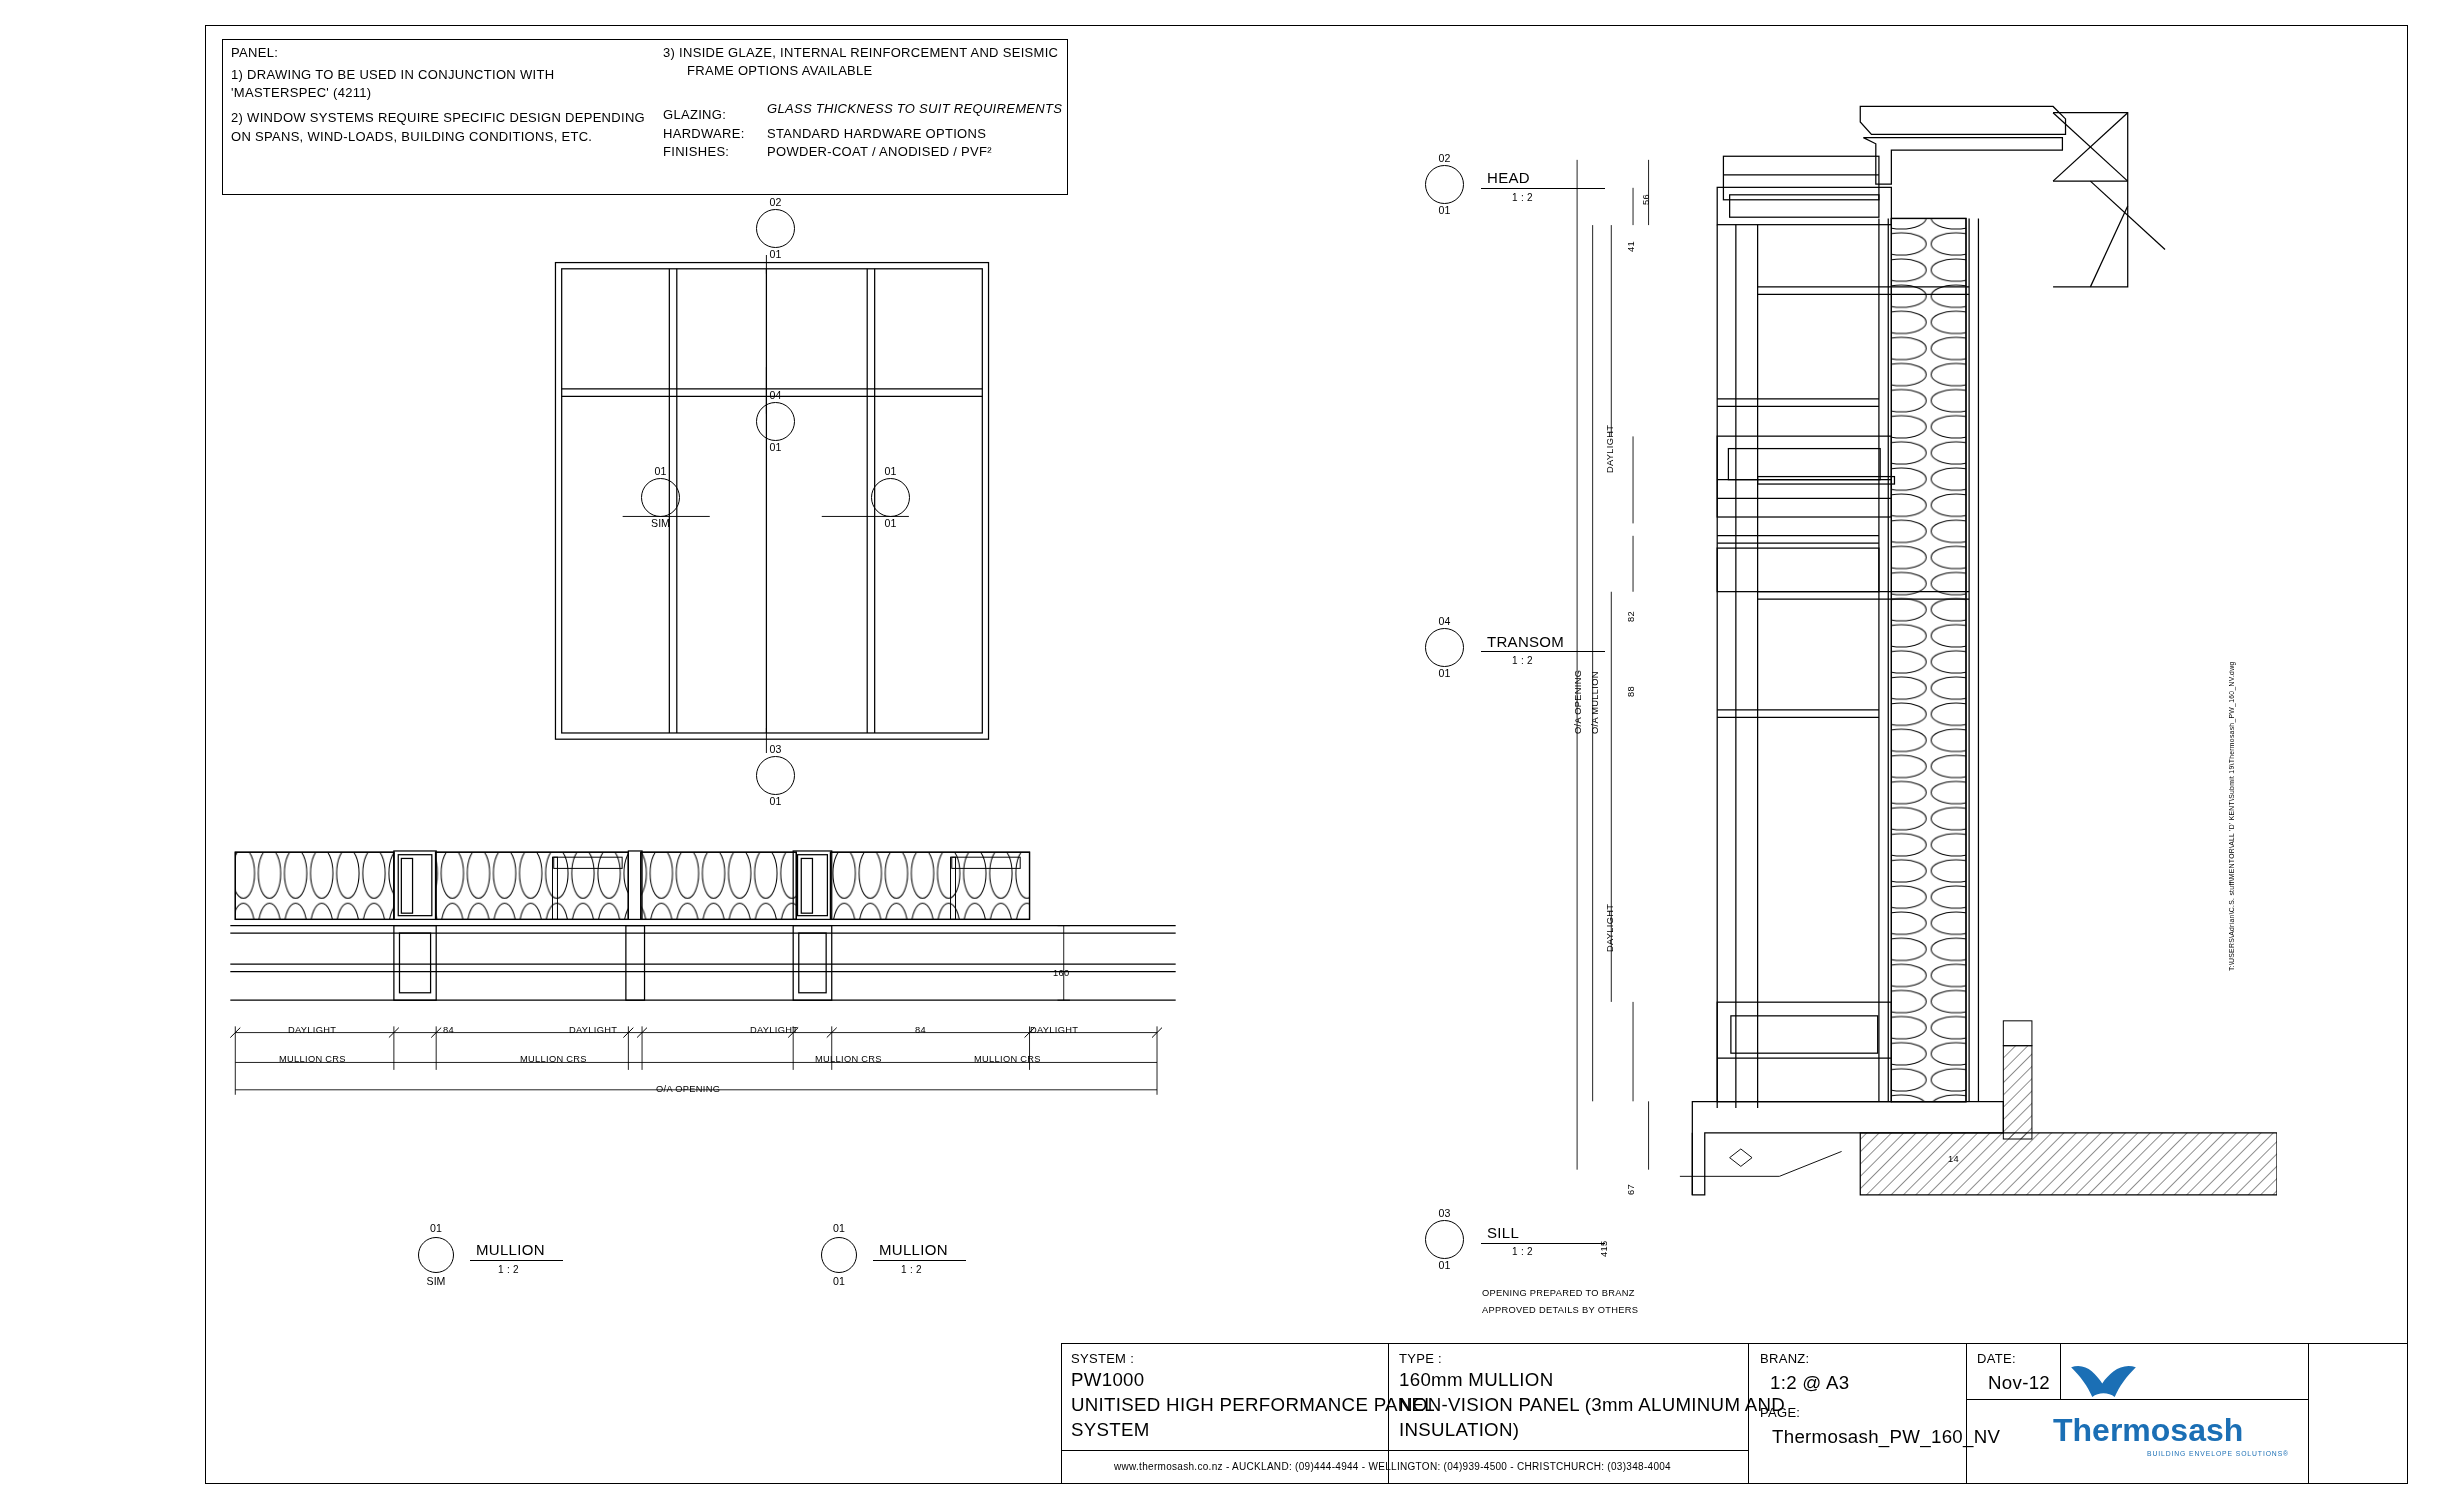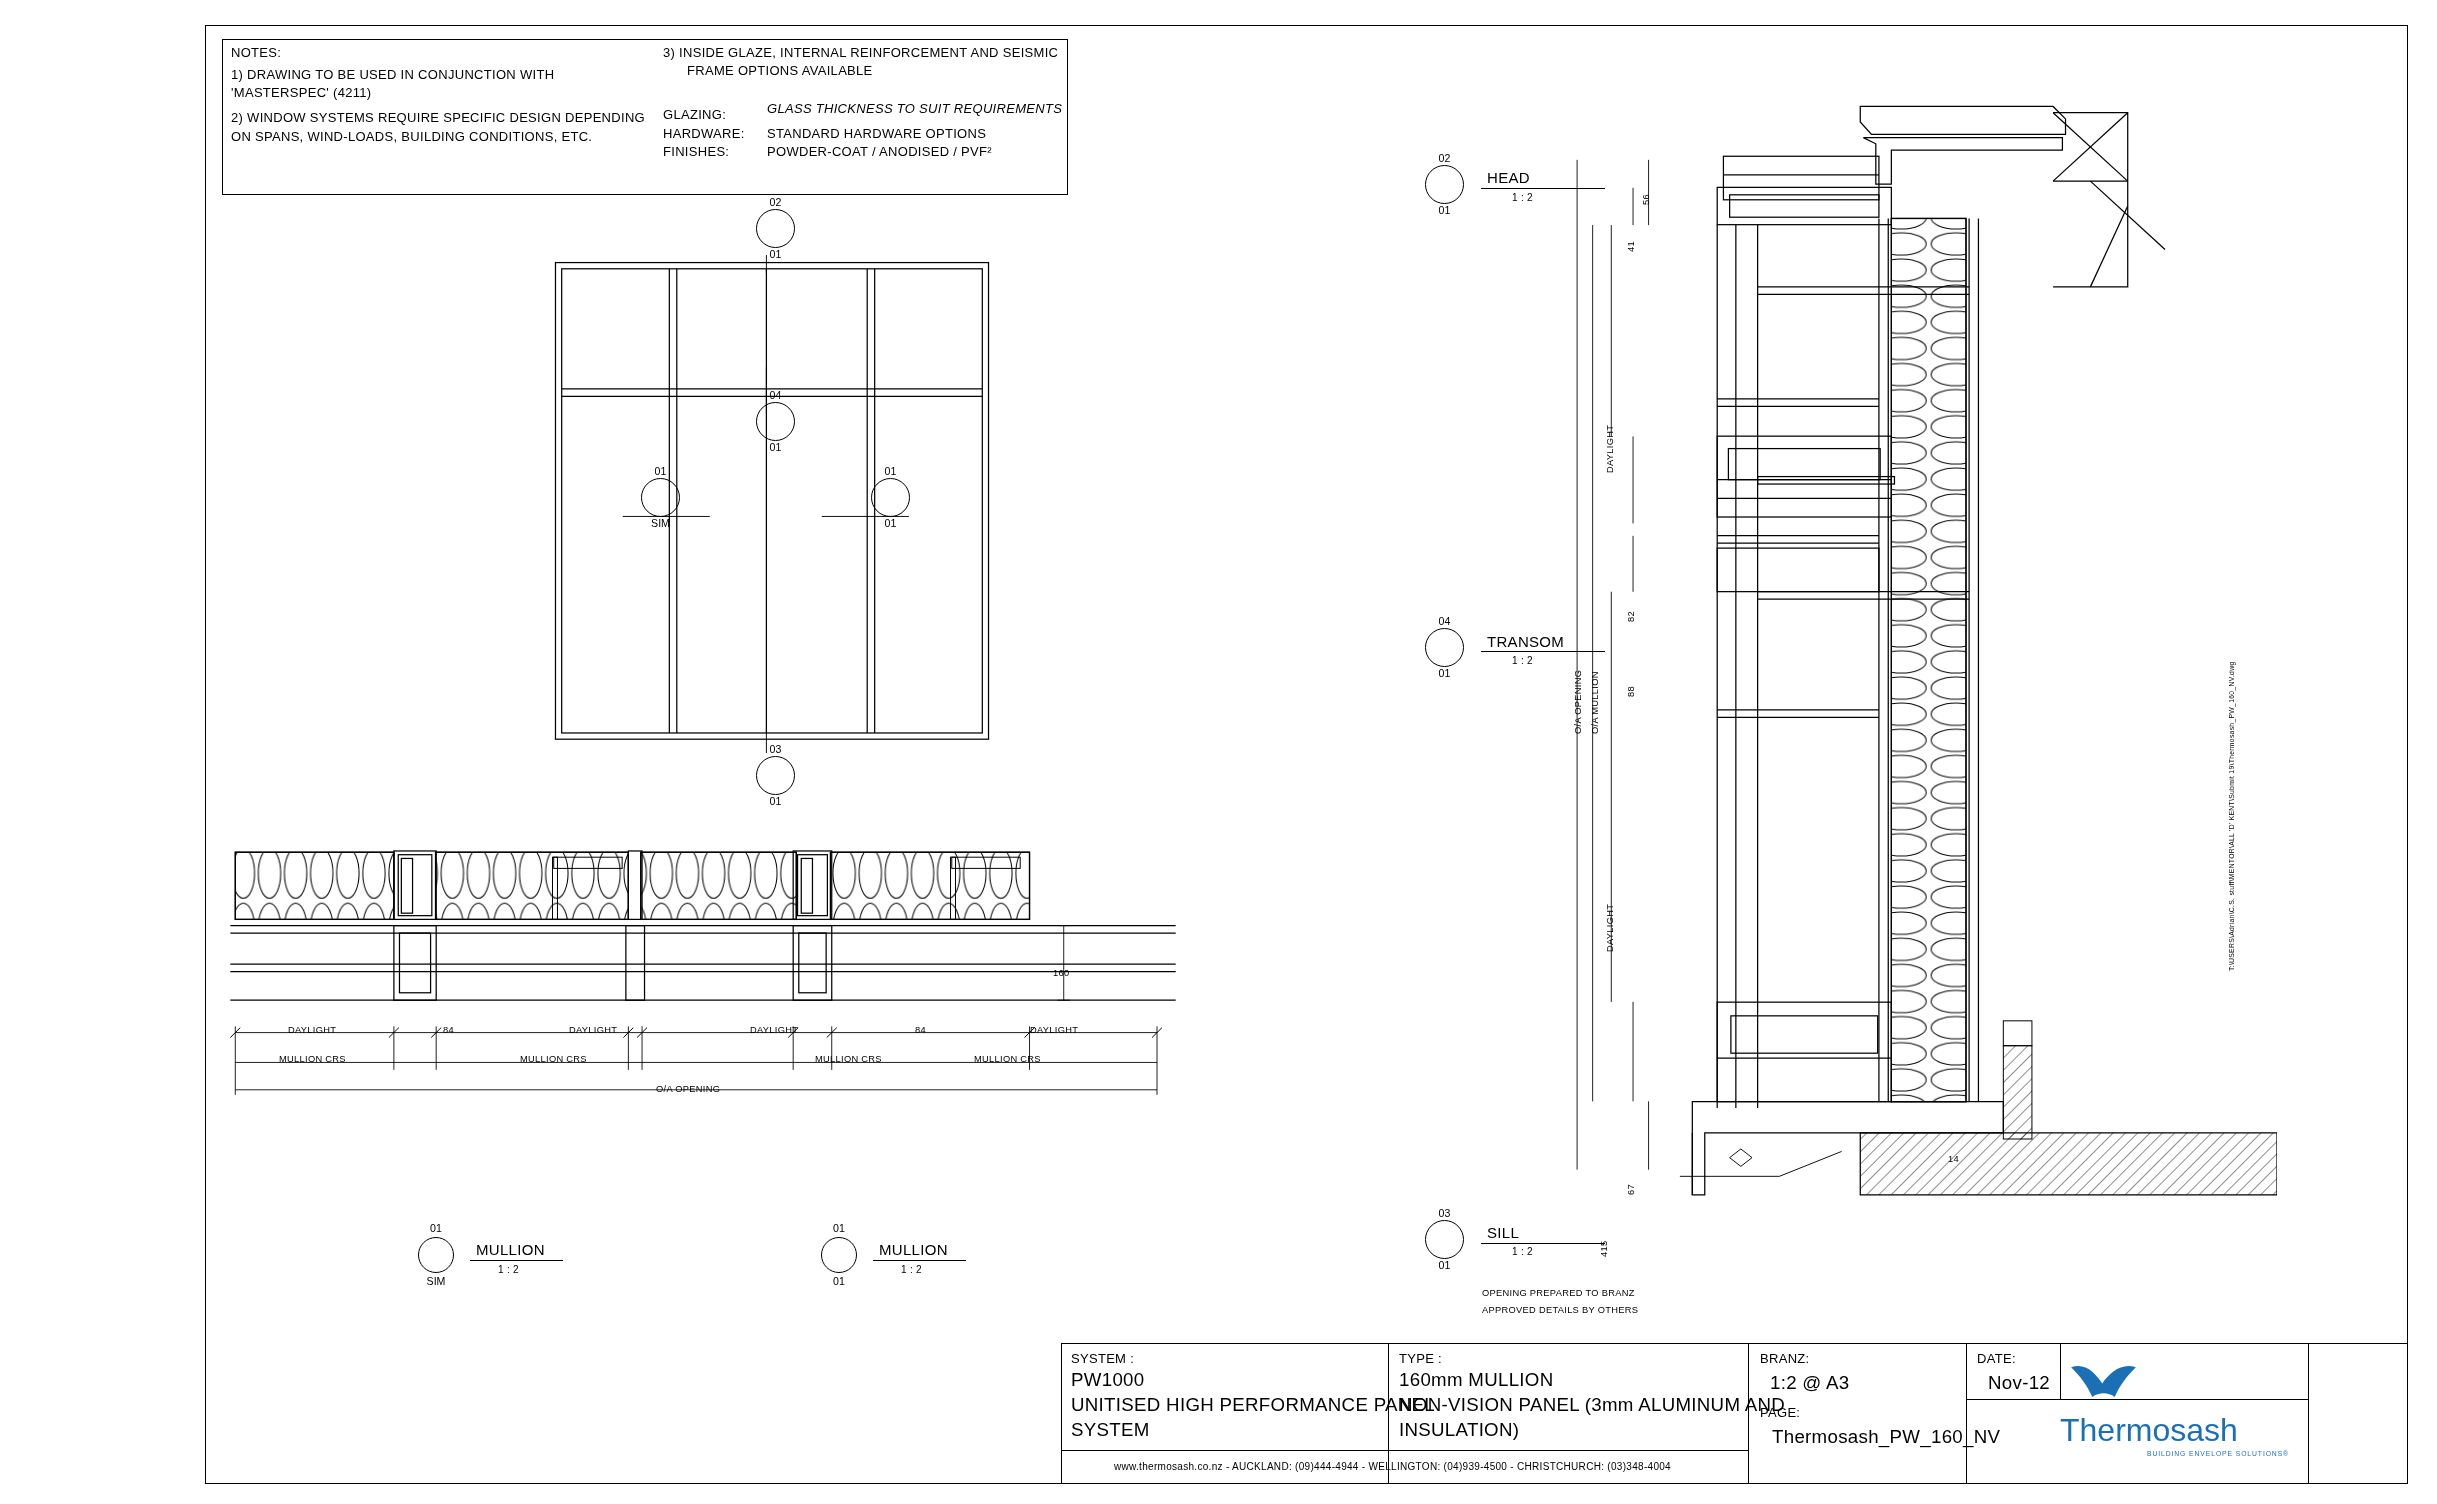--- a/index.html
+++ b/index.html
@@ -25,21 +25,21 @@
   .dimtxt{font-size:9.3px;}
 </style>
 </head>
 <body>
 
 <div id="sheet">
 
   <div class="box" style="left:205px;top:25px;width:2203px;height:1459px;border-width:1.9px;"></div>
 
   <div class="box" style="left:222px;top:39px;width:846px;height:156px;"></div>
-  <div class="txt t14" style="left:231px;top:45px;">NOTES:</div>
+  <div class="txt t14" style="left:231px;top:45px;">PANEL:</div>
   <div class="txt t14" style="left:231px;top:67px;">1) DRAWING TO BE USED IN CONJUNCTION WITH</div>
   <div class="txt t14" style="left:231px;top:85px;">'MASTERSPEC' (4211)</div>
   <div class="txt t14" style="left:231px;top:110px;">2) WINDOW SYSTEMS REQUIRE SPECIFIC DESIGN DEPENDING</div>
   <div class="txt t14" style="left:231px;top:129px;">ON SPANS, WIND-LOADS, BUILDING CONDITIONS, ETC.</div>
 
   <div class="txt t14" style="left:663px;top:45px;">3) INSIDE GLAZE, INTERNAL REINFORCEMENT AND SEISMIC</div>
   <div class="txt t14" style="left:663px;top:63px;margin-left:24px;">FRAME OPTIONS AVAILABLE</div>
 
   <div class="txt t14" style="left:663px;top:107px;">GLAZING:</div>
   <div class="txt t14" style="left:767px;top:101px;font-style:italic;">GLASS THICKNESS TO SUIT REQUIREMENTS</div>
@@ -386,17 +386,17 @@
   <div class="txt t14" style="left:1760px;top:1405px;">PAGE:</div>
   <div class="txt t20" style="left:1772px;top:1426px;">Thermosash_PW_160_NV</div>
 
   <div class="txt small" style="left:1114px;top:1461px;">www.thermosash.co.nz  -  AUCKLAND: (09)444-4944  -  WELLINGTON: (04)939-4500  -  CHRISTCHURCH: (03)348-4004</div>
 
   <div class="abs" style="left:2066px;top:1356px;width:75px;height:56px;">
     <svg width="75" height="56" viewBox="0 0 120 90">
       <path d="M8 18 C30 10 46 26 58 44 C70 26 90 10 112 18 C96 34 86 48 78 66 C68 58 52 58 42 66 C34 48 24 34 8 18 Z" fill="#1b6fb5"></path>
     </svg>
   </div>
-  <div class="txt t26" style="left:2053px;top:1412px;color:#1b6fb5;font-weight:normal;letter-spacing:0px;font-size:32px;margin-left:7px;">Thermosash</div>
+  <div class="txt t26" style="left:2053px;top:1412px;color:#1b6fb5;font-weight:bold;letter-spacing:0px;font-size:32px;">Thermosash</div>
   <div class="txt tiny" style="left:2147px;top:1450px;color:#1b6fb5;letter-spacing:0.9px;">BUILDING ENVELOPE SOLUTIONS®</div>
 
 </div>
 
 
 </body></html>

